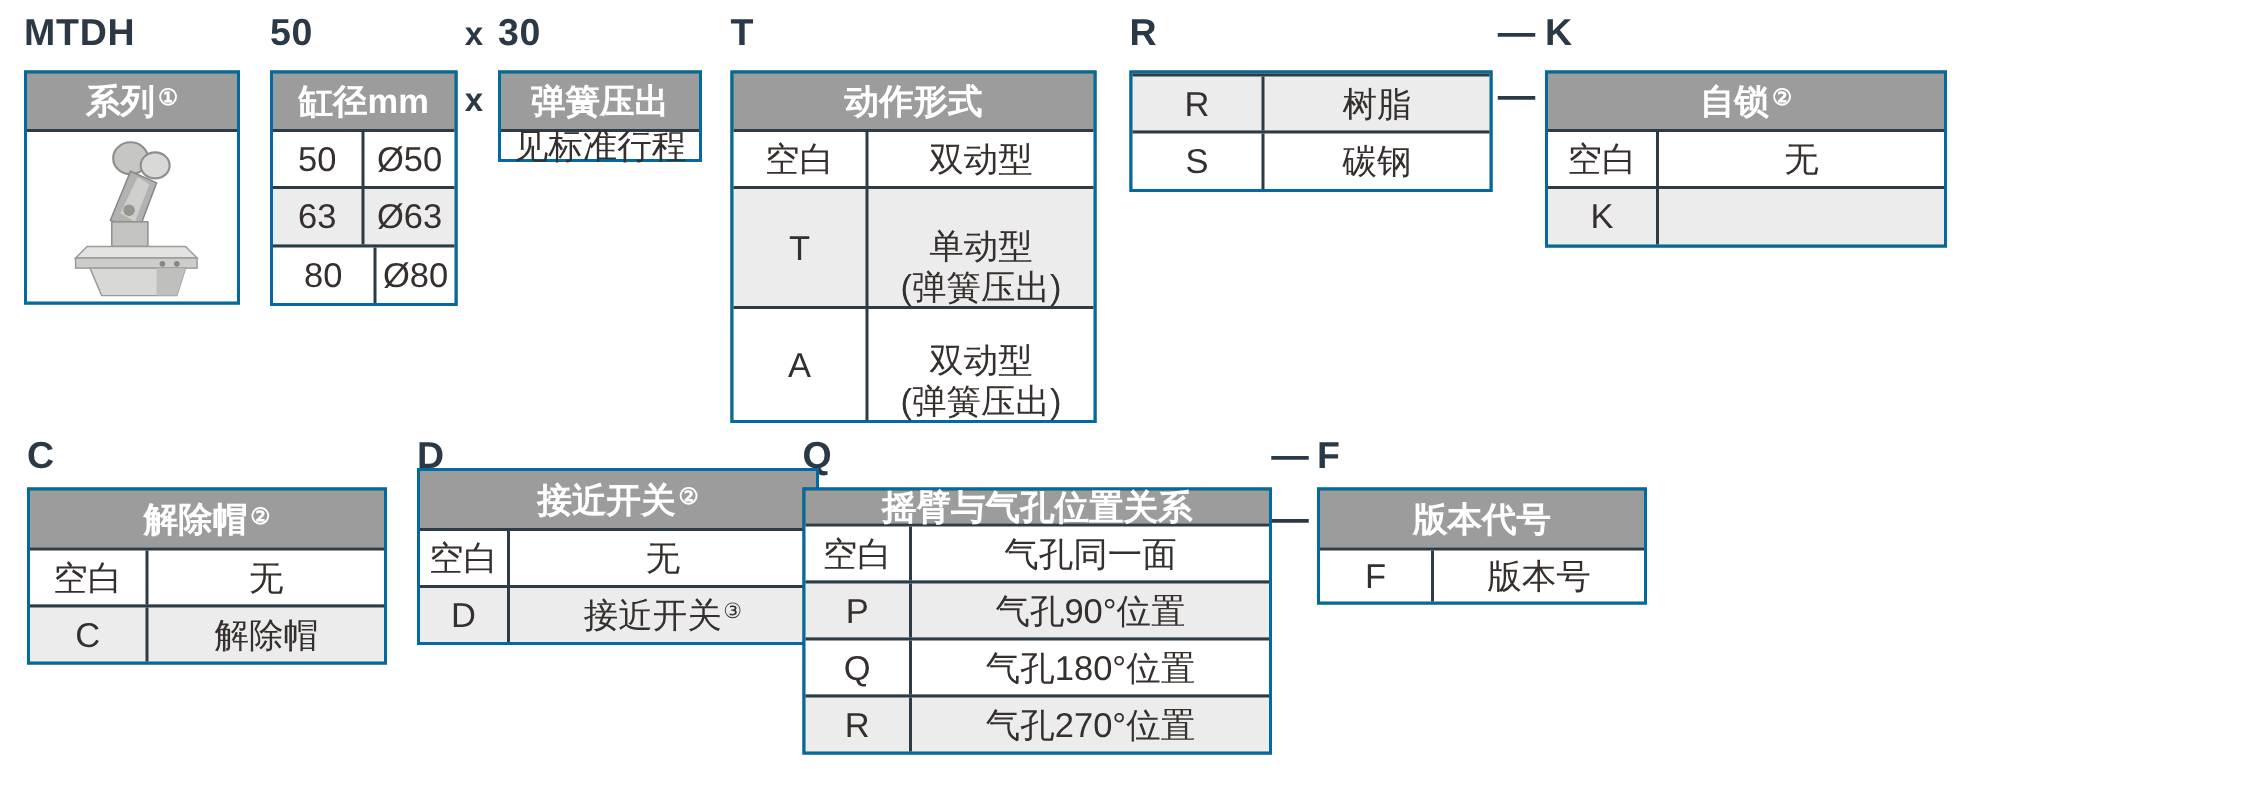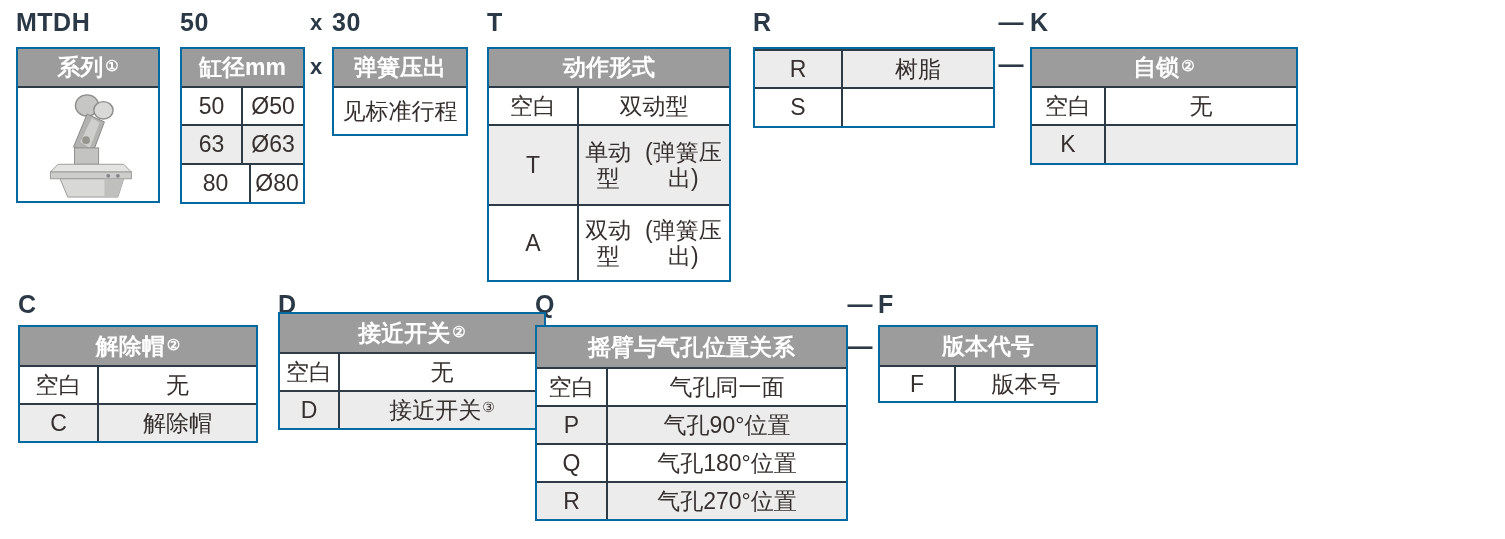--- a/index.html
+++ b/index.html
@@ -29,21 +29,21 @@
   .thead sup { font-size:15px; font-weight:bold; margin-left:2px; transform:translateY(-2px); }
   .trow { display:flex; border-top:2px solid #2d3b46; background:#ffffff; }
   .otable .trow:nth-child(odd) { background:#ececec; } 
   .tc {
     display:flex; align-items:center; justify-content:center;
     font-size:23px; color:#352f2d; line-height:1.15; text-align:center;
   }
   .ccol { border-right:2px solid #2d3b46; flex:none; }
   .vcol { flex:1; }
   .vcol sup { font-size:14px; transform:translateY(-3px); margin-left:1px; }
-  .multi { flex-direction:row;justify-content:flex-end; }
+  .multi { flex-direction:column;justify-content:flex-end; }
   .imgcell { border-top:2px solid #2d3b46; background:#ffffff;
     display:flex; align-items:center; justify-content:center; }
 </style>
 </head>
 <body>
 
 <div class="canvas">
 
   <div class="code" style="left:16px;width:144px">MTDH</div>
   <div class="code" style="left:180px;width:125px">50</div>
@@ -95,21 +95,21 @@
     <div class="trow" style="height:39px">
       <div class="tc ccol" style="width:69px">80</div>
       <div class="tc vcol">Ø80</div>
     </div>
   </div>
 
   <div class="otable" style="left:332px;top:47px;width:136px">
     <div class="thead" style="height:37px">
       <span>弹簧压出</span>
     </div>
-    <div class="trow" style="height:48px">
+    <div class="trow" style="height:20px">
       <div class="tc vcol">见标准行程</div>
     </div>
   </div>
 
   <div class="otable" style="left:487px;top:47px;width:244px">
     <div class="thead" style="height:37px">
       <span>动作形式</span>
     </div>
     <div class="trow" style="height:38px">
       <div class="tc ccol" style="width:90px">空白</div>
@@ -131,20 +131,21 @@
     </div>
   </div>
 
   <div class="otable" style="left:753px;top:47px;width:242px">
     <div class="trow" style="height:38px">
       <div class="tc ccol" style="width:88px">R</div>
       <div class="tc vcol">树脂</div>
     </div>
     <div class="trow" style="height:39px">
       <div class="tc ccol" style="width:88px">S</div>
+      <div class="tc vcol">碳钢</div>
     </div>
   </div>
 
   <div class="otable" style="left:1030px;top:47px;width:268px">
     <div class="thead" style="height:37px">
       <span>自锁</span>
         <sup>②</sup>
     </div>
     <div class="trow" style="height:38px">
       <div class="tc ccol" style="width:74px">空白</div>
@@ -189,21 +190,21 @@
     <div class="trow" style="height:38px">
       <div class="tc ccol" style="width:60px">D</div>
       <div class="tc vcol">
         <span>接近开关</span>
           <sup>③</sup>
       </div>
     </div>
   </div>
 
   <div class="otable" style="left:535px;top:325px;width:313px">
-    <div class="thead" style="height:40px">
+    <div class="thead" style="height:22px">
       <span>摇臂与气孔位置关系</span>
     </div>
     <div class="trow" style="height:38px">
       <div class="tc ccol" style="width:71px">空白</div>
       <div class="tc vcol">气孔同一面</div>
     </div>
     <div class="trow" style="height:38px">
       <div class="tc ccol" style="width:71px">P</div>
       <div class="tc vcol">气孔90°位置</div>
     </div>

